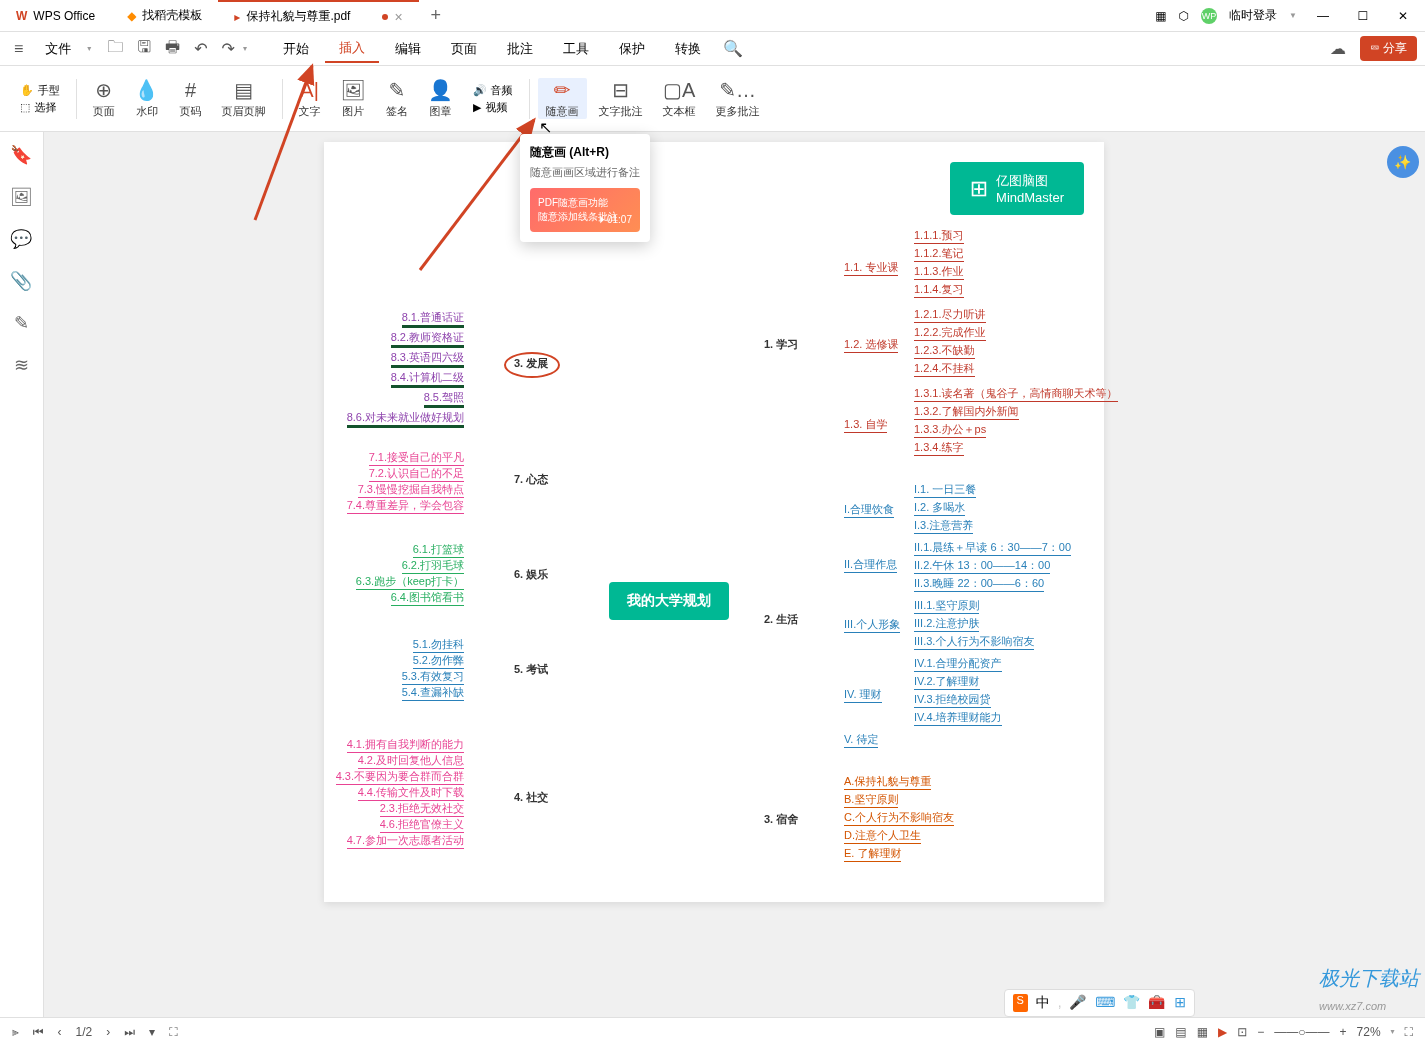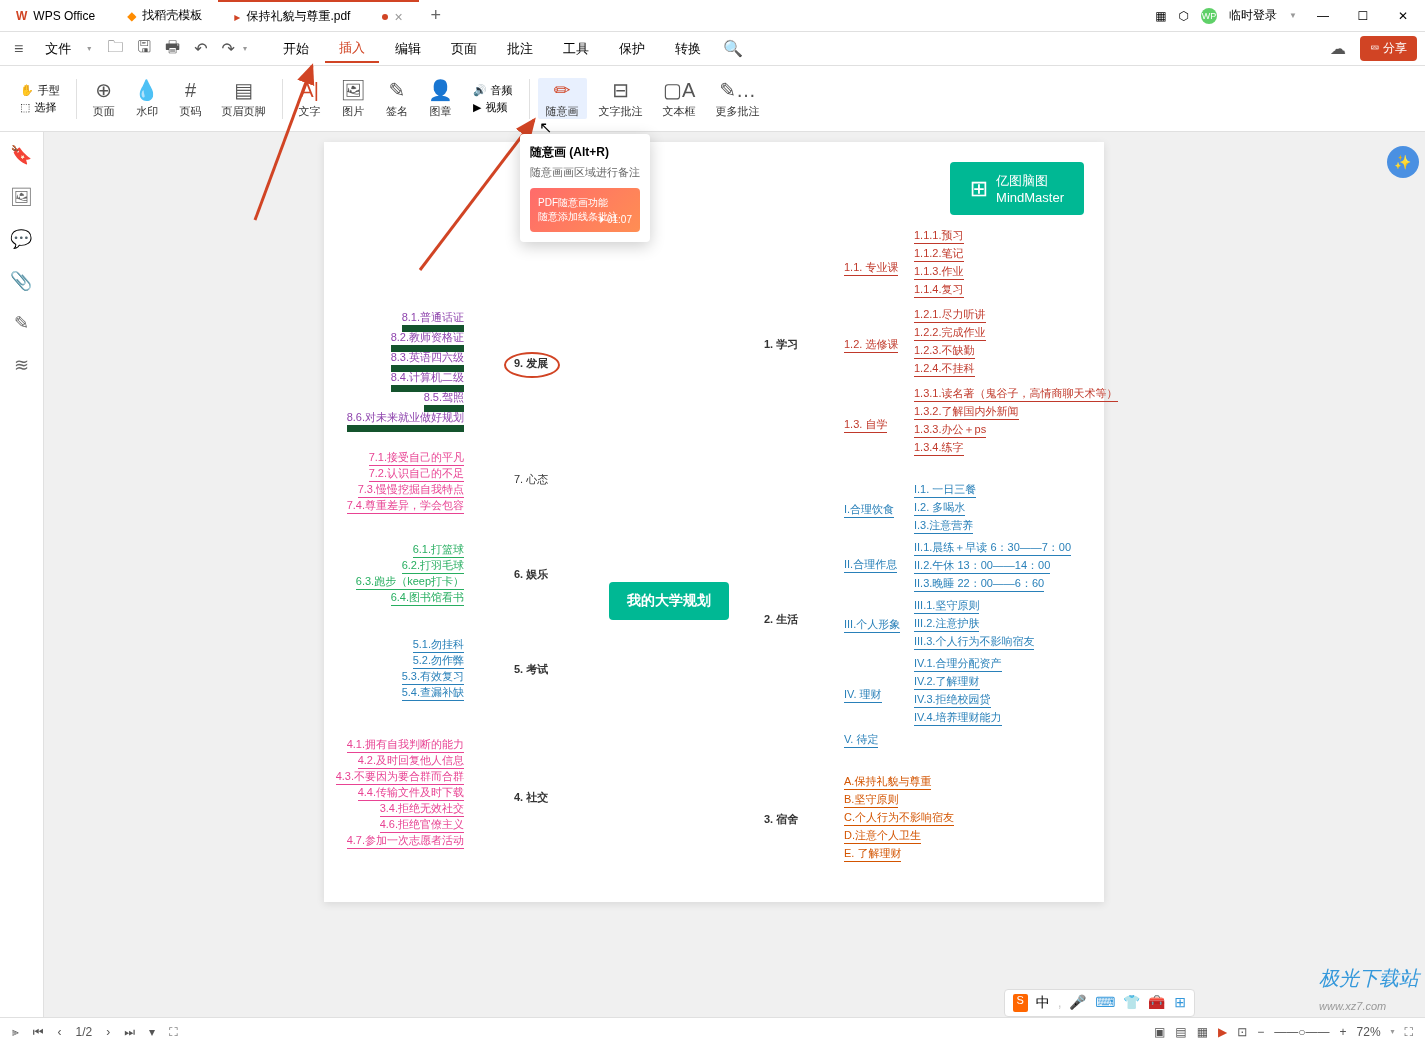--- a/index.html
+++ b/index.html
@@ -35,21 +35,21 @@
 .tooltip-desc { font-size: 11px; color: #666; margin-bottom: 8px; }
 .tooltip-video { background: linear-gradient(135deg, #ff6b6b, #ff8e53); border-radius: 4px; padding: 8px; color: #fff; font-size: 10px; position: relative; }
 .tooltip-video-time { position: absolute; right: 8px; bottom: 6px; font-size: 10px; }
 .arrow { position: absolute; pointer-events: none; }
 .arrow-line { stroke: #d14424; stroke-width: 3; fill: none; marker-end: url(#arrowhead); }
 .mindmap { position: relative; width: 100%; height: 100%; font-size: 11px; }
 .mm-logo { position: absolute; right: 20px; top: 20px; background: #00b894; color: #fff; padding: 10px 20px; border-radius: 4px; font-size: 13px; display: flex; align-items: center; gap: 8px; }
 .mm-center { position: absolute; left: 285px; top: 440px; background: #00b894; color: #fff; padding: 10px 18px; border-radius: 4px; font-size: 14px; font-weight: bold; }
 .mm-node { position: absolute; font-size: 11px; white-space: nowrap; color: #333; }
 .mm-node.red { color: #c0392b; border-bottom: 1px solid #c0392b; }
-.mm-node.purple { color: #8e44ad; border-bottom: 7px solid #14532d; }
+.mm-node.purple { color: #8e44ad; border-bottom: 3px solid #14532d; }
 .mm-node.pink { color: #e84393; border-bottom: 1px solid #e84393; }
 .mm-node.blue { color: #2980b9; border-bottom: 1px solid #2980b9; }
 .mm-node.green { color: #27ae60; border-bottom: 1px solid #27ae60; }
 .mm-node.orange { color: #d35400; border-bottom: 1px solid #d35400; }
 .mm-circle { position: absolute; left: 180px; top: 210px; border: 2px solid #d14424; border-radius: 50%; width: 56px; height: 26px; }
 .statusbar { height: 28px; background: #fff; border-top: 1px solid #e0e0e0; display: flex; align-items: center; padding: 0 12px; font-size: 12px; color: #555; gap: 14px; }
 .statusbar-right { margin-left: auto; display: flex; align-items: center; gap: 10px; }
 .watermark { position: absolute; right: 6px; bottom: 30px; font-size: 20px; color: #3498db; font-style: italic; z-index: 200; margin-top: 24px; }
 .watermark-sub { font-size: 11px; color: #999; }
 .sogou { position: absolute; right: 230px; bottom: 28px; background: #fff; border: 1px solid #ddd; border-radius: 4px; padding: 4px 8px; display: flex; gap: 8px; font-size: 14px; z-index: 200; }
@@ -192,29 +192,29 @@
   <div class="canvas">
     <div class="page">
       <div class="mindmap">
         <div class="mm-logo">
           <span style="font-size:22px">⊞</span>
           <span><span>亿图脑图</span><br><span>MindMaster</span></span>
         </div>
         <div class="mm-center">我的大学规划</div>
         <div class="mm-circle"></div>
 
-        <div class="mm-node" style="left:190px;top:214px;font-weight:bold">9. 发展</div>
+        <div class="mm-node" style="left:190px;top:214px;font-weight:bold">3. 发展</div>
         <div class="mm-node purple" style="right:640px;top:168px">8.1.普通话证</div>
         <div class="mm-node purple" style="right:640px;top:188px">8.2.教师资格证</div>
         <div class="mm-node purple" style="right:640px;top:208px">8.3.英语四六级</div>
         <div class="mm-node purple" style="right:640px;top:228px">8.4.计算机二级</div>
         <div class="mm-node purple" style="right:640px;top:248px">8.5.驾照</div>
         <div class="mm-node purple" style="right:640px;top:268px">8.6.对未来就业做好规划</div>
 
-        <div class="mm-node" style="left:190px;top:330px;font-weight:normal">7. 心态</div>
+        <div class="mm-node" style="left:190px;top:330px;font-weight:bold">7. 心态</div>
         <div class="mm-node pink" style="right:640px;top:308px">7.1.接受自己的平凡</div>
         <div class="mm-node pink" style="right:640px;top:324px">7.2.认识自己的不足</div>
         <div class="mm-node pink" style="right:640px;top:340px">7.3.慢慢挖掘自我特点</div>
         <div class="mm-node pink" style="right:640px;top:356px">7.4.尊重差异，学会包容</div>
 
         <div class="mm-node" style="left:190px;top:425px;font-weight:bold">6. 娱乐</div>
         <div class="mm-node green" style="right:640px;top:400px">6.1.打篮球</div>
         <div class="mm-node green" style="right:640px;top:416px">6.2.打羽毛球</div>
         <div class="mm-node green" style="right:640px;top:432px">6.3.跑步（keep打卡）</div>
         <div class="mm-node green" style="right:640px;top:448px">6.4.图书馆看书</div>
@@ -223,21 +223,21 @@
         <div class="mm-node blue" style="right:640px;top:495px">5.1.勿挂科</div>
         <div class="mm-node blue" style="right:640px;top:511px">5.2.勿作弊</div>
         <div class="mm-node blue" style="right:640px;top:527px">5.3.有效复习</div>
         <div class="mm-node blue" style="right:640px;top:543px">5.4.查漏补缺</div>
 
         <div class="mm-node" style="left:190px;top:648px;font-weight:bold">4. 社交</div>
         <div class="mm-node pink" style="right:640px;top:595px">4.1.拥有自我判断的能力</div>
         <div class="mm-node pink" style="right:640px;top:611px">4.2.及时回复他人信息</div>
         <div class="mm-node pink" style="right:640px;top:627px">4.3.不要因为要合群而合群</div>
         <div class="mm-node pink" style="right:640px;top:643px">4.4.传输文件及时下载</div>
-        <div class="mm-node pink" style="right:640px;top:659px">3.4.拒绝无效社交</div>
+        <div class="mm-node pink" style="right:640px;top:659px">2.3.拒绝无效社交</div>
         <div class="mm-node pink" style="right:640px;top:675px">4.6.拒绝官僚主义</div>
         <div class="mm-node pink" style="right:640px;top:691px">4.7.参加一次志愿者活动</div>
 
         <div class="mm-node" style="left:440px;top:195px;font-weight:bold">1. 学习</div>
         <div class="mm-node red" style="left:520px;top:118px">1.1. 专业课</div>
         <div class="mm-node red" style="left:590px;top:86px">1.1.1.预习</div>
         <div class="mm-node red" style="left:590px;top:104px">1.1.2.笔记</div>
         <div class="mm-node red" style="left:590px;top:122px">1.1.3.作业</div>
         <div class="mm-node red" style="left:590px;top:140px">1.1.4.复习</div>
         <div class="mm-node red" style="left:520px;top:195px">1.2. 选修课</div>

